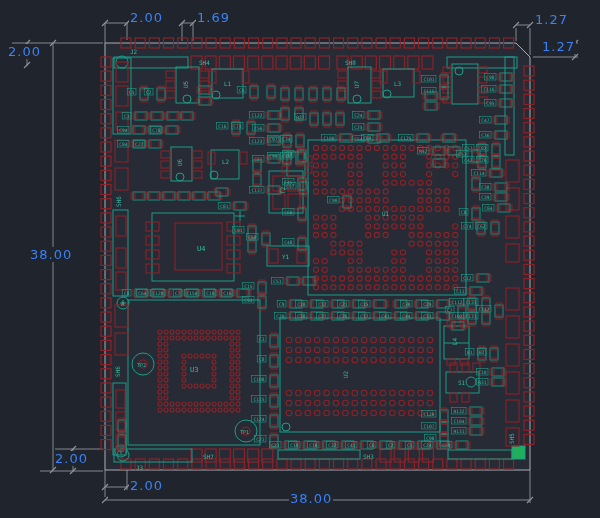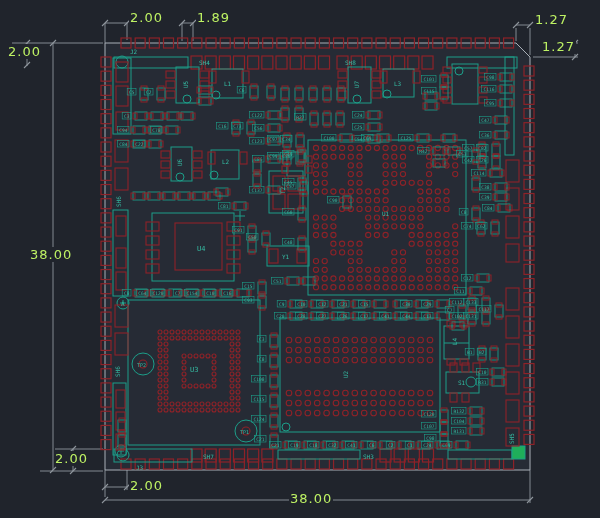--- a/index.html
+++ b/index.html
@@ -1,19 +1,19 @@
 <!DOCTYPE html>
 <html><head>
 <meta charset="utf-8">
 <style>
   html,body{margin:0;padding:0;background:#20242c;}
   #stage{position:relative;width:600px;height:518px;background:#20242c;overflow:hidden;
          font-family:"Liberation Sans",sans-serif;}
   #pcb-svg{position:absolute;left:0;top:0;}
-  .dim{position:absolute;color:#bef264;font-size:13px;letter-spacing:1px;
+  .dim{position:absolute;color:#3b82f6;font-size:13px;letter-spacing:1px;
        background:#20242c;padding:0 1px;line-height:15px;
        font-family:"DejaVu Sans","Liberation Sans",sans-serif;font-weight:400;}
 </style>
 </head>
 <body>
 
 <div id="stage">
   <svg id="pcb-svg" width="600" height="518" viewBox="0 0 600 518">
       <rect x="0" y="0" width="600" height="518" fill="#20242c"></rect>
       <line x1="105" y1="23" x2="127" y2="23" stroke="#8f969d" stroke-width="0.9"></line>
@@ -1450,21 +1450,21 @@
       <text x="394" y="86" fill="#35bda4" font-size="6" font-family="&quot;DejaVu Sans Mono&quot;,monospace">L3</text>
       <text x="457" y="345" fill="#35bda4" font-size="6" font-family="&quot;DejaVu Sans Mono&quot;,monospace" transform="rotate(-90 457 345)">L4</text>
       <text x="285" y="194" fill="#35bda4" font-size="6" font-family="&quot;DejaVu Sans Mono&quot;,monospace" transform="rotate(-90 285 194)">T2</text>
       <text x="348" y="378" fill="#35bda4" font-size="6" font-family="&quot;DejaVu Sans Mono&quot;,monospace" transform="rotate(-90 348 378)">U2</text>
       <text x="458" y="385" fill="#35bda4" font-size="6" font-family="&quot;DejaVu Sans Mono&quot;,monospace">S1</text>
       <text x="121" y="306" fill="#35bda4" font-size="6" font-family="&quot;DejaVu Sans Mono&quot;,monospace">A</text>
       <text x="137" y="367" fill="#35bda4" font-size="5" font-family="&quot;DejaVu Sans Mono&quot;,monospace">TP2</text>
       <text x="240" y="434" fill="#35bda4" font-size="5" font-family="&quot;DejaVu Sans Mono&quot;,monospace">TP1</text>
     </svg>
   <div class="dim" style="left:129px;top:10px">2.00</div>
-  <div class="dim" style="left:196px;top:10px">1.89</div>
+  <div class="dim" style="left:196px;top:10px">1.69</div>
   <div class="dim" style="left:7px;top:44px">2.00</div>
   <div class="dim" style="left:29px;top:247px">38.00</div>
   <div class="dim" style="left:534px;top:12px">1.27</div>
   <div class="dim" style="left:541px;top:39px">1.27</div>
   <div class="dim" style="left:54px;top:451px">2.00</div>
   <div class="dim" style="left:129px;top:478px">2.00</div>
   <div class="dim" style="left:289px;top:491px">38.00</div>
 </div>
 
 </body></html>

